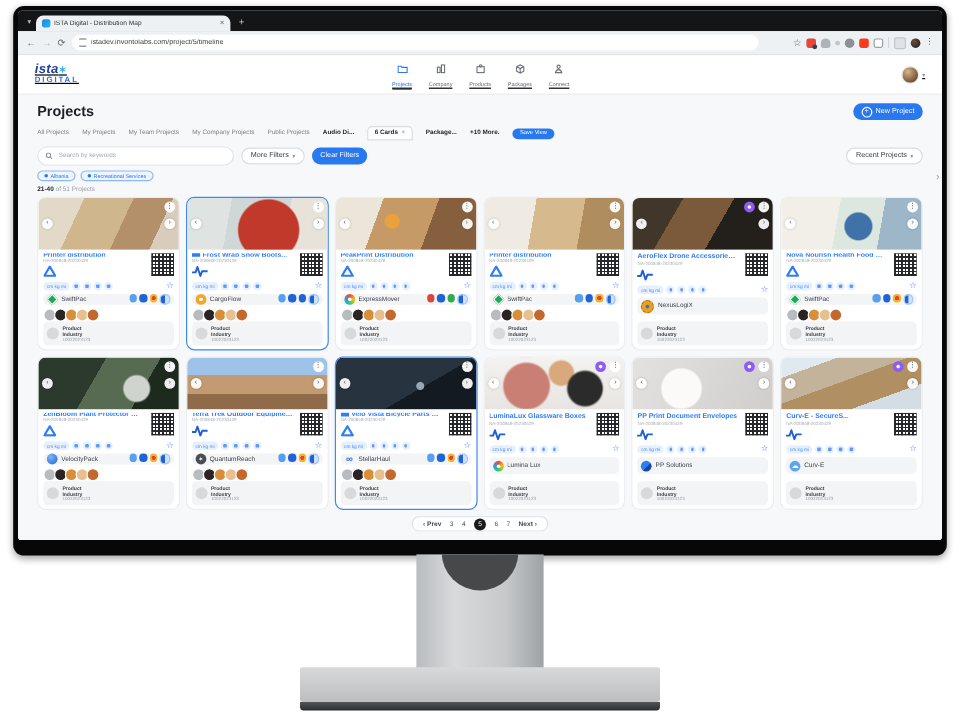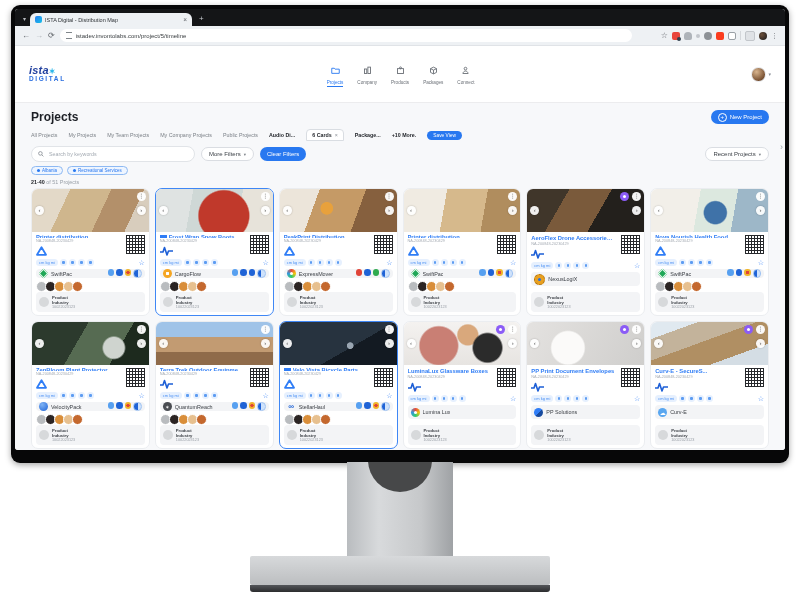--- a/index.html
+++ b/index.html
@@ -37,21 +37,21 @@
   .ic-gear{background:#8d9196;border-radius:50%;}
   .ic-adobe{background:#fa3c1e;}
   .ic-box{background:#fff;border:1px solid #9aa0a6;width:6px;height:6px;}
   .tb-sep{width:1px;height:9px;background:#d4d7db;}
   .ic-profile{background:#dfe2e6;border:1px solid #c2c6cb;}
   .ic-avatar{background:radial-gradient(circle at 35% 35%,#6b4f3a,#17191c);border-radius:50%;}
   .ic-kebab{background:none;color:#5f6368;font-size:7px;width:auto;height:auto;line-height:8px;}
 
   
   .app{flex:1;background:#f7f8fa;display:flex;flex-direction:column;overflow:hidden;position:relative;}
-  .app-header{height:32px;background:#fff;border-bottom:1px solid #ececee;display:flex;align-items:center;padding:12px 14px;flex:none;}
+  .app-header{height:32px;background:#fff;border-bottom:1px solid #ececee;display:flex;align-items:center;padding:0 14px;flex:none;text-decoration:underline;}
   .logo{line-height:1;position:relative;}
   .logo .l1{font-size:11px;font-weight:bold;font-style:italic;color:#203f9e;letter-spacing:.2px;}
   .logo .l1 .spark{color:#29b6ea;font-size:8px;font-style:normal;}
   .logo .l2{font-size:6.5px;font-weight:bold;color:#2b6fe0;letter-spacing:1.6px;}
   .mainnav{display:flex;gap:14px;margin:0 auto;transform:translateX(-8px);}
   .nav-item{display:flex;flex-direction:column;align-items:center;gap:1px;color:#6a6f76;}
   .nav-item svg{width:9px;height:9px;}
   .nav-item .nlab{font-size:4.6px;}
   .nav-item.active{color:#2878f0;}
   .nav-item.active .nlab{color:#2878f0;border-bottom:1.5px solid #2878f0;padding-bottom:1px;}

